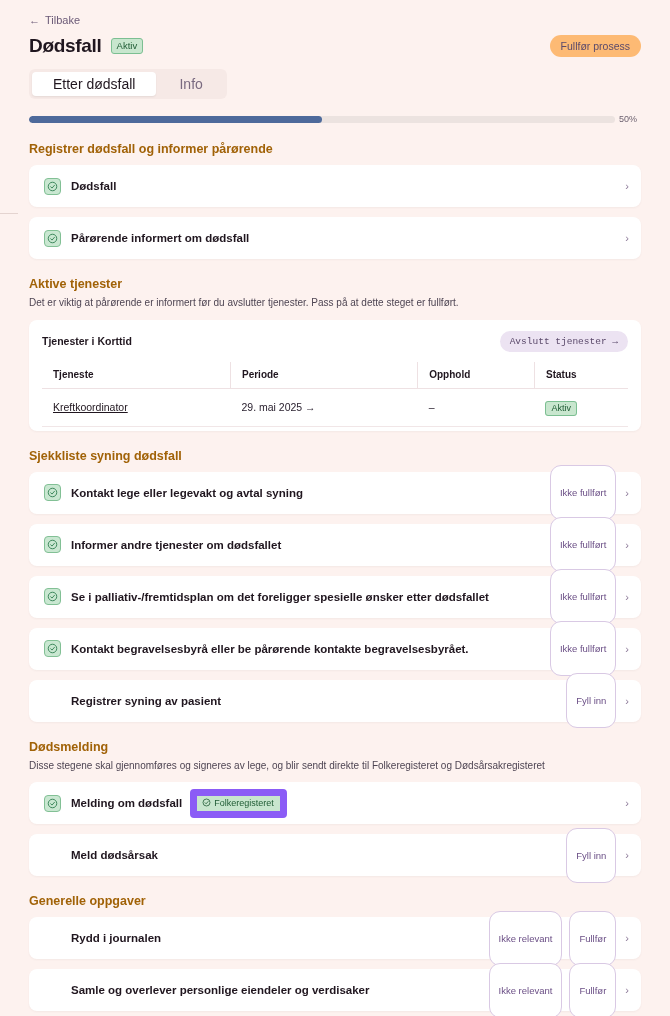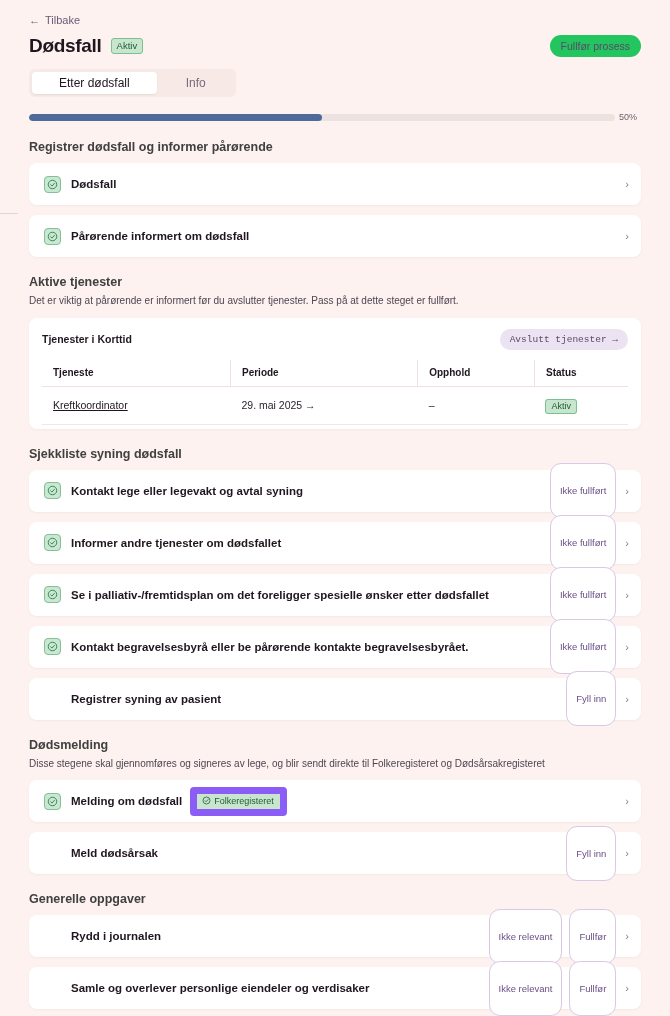--- a/index.html
+++ b/index.html
@@ -21,36 +21,36 @@
   .back-label { font-size: 11px; color: #6b5a77; }
 
   .title-row { display: flex; align-items: center; margin-top: 9px; }
   .page-title { font-size: 19px; font-weight: bold; letter-spacing: -0.3px; color: #20161f; }
   .title-badge {
     margin-left: 9px; font-size: 9.5px; padding: 1px 5px 2px;
     background: #c8e6ce; border: 1px solid #7cbf92; border-radius: 3px; color: #1f5b34;
   }
   .header-action {
     margin-left: auto; font-size: 10.5px; color: #5b4a6b;
-    background: #22c55e; border-radius: 11px; padding: 5px 11px;
+    background: #fdba74; border-radius: 11px; padding: 5px 11px;
     border: none; font-family: inherit; cursor: pointer;
   }
 
   .tabs { display: inline-flex; margin-top: 12px; background: #f6e9e6; border-radius: 6px; padding: 3px; gap: 2px; }
-  .tab { font-size: 12px; padding: 4px 27px; border-radius: 4px; color: #7a6a80; cursor: pointer; }
+  .tab { font-size: 14px; padding: 4px 21px; border-radius: 4px; color: #7a6a80; cursor: pointer; }
   .tab.active { background: #ffffff; color: #20161f; box-shadow: 0 1px 2px rgba(0,0,0,.07); }
 
   
   .progress-row { display: flex; align-items: center; gap: 4px; margin-top: 15px; }
   .progress-track { flex: 1; height: 7px; border-radius: 4px; background: #ece3e0; overflow: hidden; }
   .progress-fill { height: 100%; background: #4e6a9b; border-radius: 4px; }
   .progress-label { font-size: 9px; color: #6d6270; min-width: 22px; }
 
   
-  .section-title { font-size: 12.5px; font-weight: bold; color: #404040; margin: 18px 0 9px; }
+  .section-title { font-size: 12.5px; font-weight: bold; color: #a16207; margin: 18px 0 9px; }
   .section-desc { font-size: 10px; color: #4e4553; margin: -4px 0 10px; line-height: 1.35; }
 
   
   .card {
     background: #fff; border-radius: 8px; height: 42px;
     display: flex; align-items: center; padding: 0 12px 0 15px;
     margin-bottom: 10px; box-shadow: 0 1px 2px rgba(80,50,60,.05);
   }
   .chk {
     width: 17px; height: 17px; border-radius: 4px; flex: 0 0 17px;

